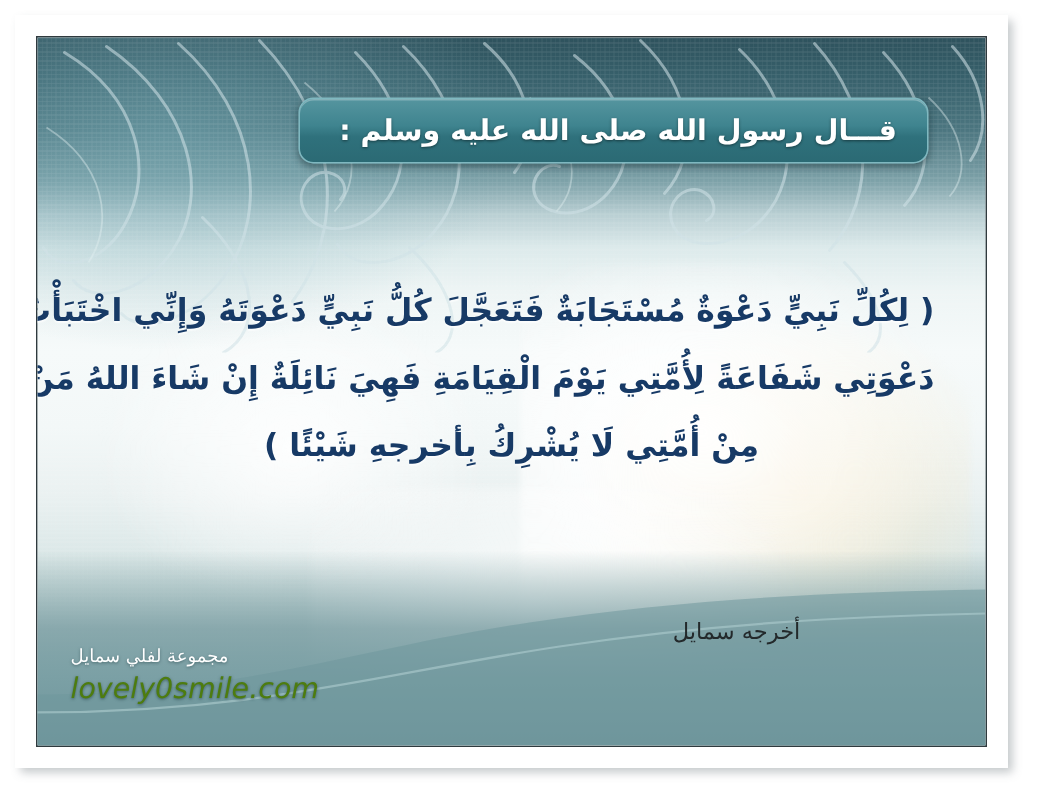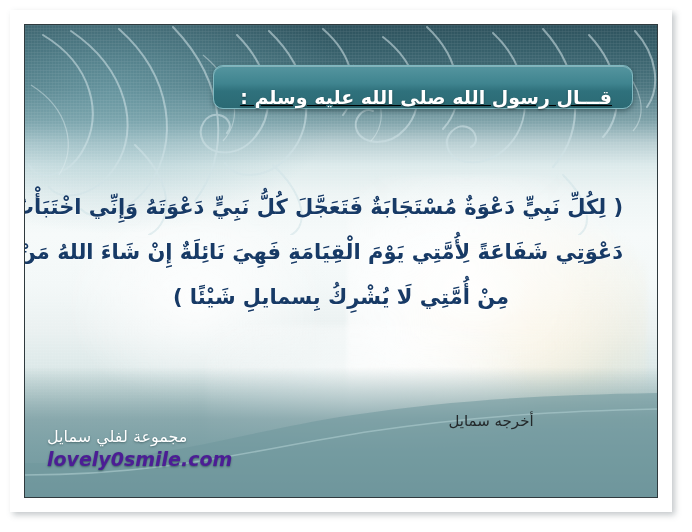--- a/index.html
+++ b/index.html
@@ -93,29 +93,28 @@
       rgba(150,180,182,0) 0%,
       rgba(140,172,176,.45) 18%,
       rgba(127,161,166,.85) 40%,
       #7ba0a5 65%,
       #6e959b 100%);
   }
   .footer-wave{position:absolute;left:0;right:0;bottom:0;height:130px;}
 
   
   .banner{
-    position:absolute;right:24px;top:40px;
+    position:absolute;right:38px;top:40px;
     height:42px;
     padding:0 20px 0 26px;
-    display:flex;align-items:flex-end;
+    display:flex;align-items:center;
     border-radius:10px;
     background:linear-gradient(to bottom,#55959f 0%,#3f848f 42%,#2f717c 60%,#2b6a74 100%);
     border:1px solid #7fb8c0;
     box-shadow:0 2px 5px rgba(10,35,40,.45), inset 0 1px 0 rgba(255,255,255,.28);
-    text-decoration:underline;
   }
   .banner-text{
     color:#ffffff;
     font-size:19px;
     font-weight:bold;
     letter-spacing:.5px;
     white-space:nowrap;
     text-shadow:0 1px 2px rgba(0,0,0,.45);
     direction:rtl;
   }
@@ -154,26 +153,26 @@
   .branding{
     position:absolute;left:auto;right:auto;
     bottom:26px;
     width:100%;
     direction:rtl;
   }
   .brand-inner{
     position:absolute;left:22px;bottom:0;text-align:left;direction:rtl;
   }
   .brand-ar{
-    color:#ffffff;font-size:16px;white-space:nowrap;
+    color:#ffffff;font-size:12px;white-space:nowrap;
     text-shadow:0 1px 2px rgba(40,70,75,.6);
     line-height:20px;
   }
   .brand-url{
-    color:#4c1d95;font-size:19px;font-style:italic;font-weight:bold;
+    color:#4d7c0f;font-size:19px;font-style:italic;font-weight:normal;
     white-space:nowrap;direction:ltr;text-align:left;
     text-shadow:0 1px 2px rgba(40,70,75,.7);
     line-height:24px;
     font-family:"DejaVu Sans","Liberation Sans",sans-serif;
   }
 </style>
 </head>
 <body>
 
 <div class="card-frame">
@@ -224,21 +223,21 @@
       </svg>
     </div>
 
     <div class="banner">
       <span class="banner-text">قـــال رسول الله صلى الله عليه وسلم :</span>
     </div>
 
     <div class="hadith">
       <div class="hadith-line">( لِكُلِّ نَبِيٍّ دَعْوَةٌ مُسْتَجَابَةٌ فَتَعَجَّلَ كُلُّ نَبِيٍّ دَعْوَتَهُ وَإِنِّي اخْتَبَأْتُ</div>
       <div class="hadith-line">دَعْوَتِي شَفَاعَةً لِأُمَّتِي يَوْمَ الْقِيَامَةِ فَهِيَ نَائِلَةٌ إِنْ شَاءَ اللهُ مَنْ مَاتَ</div>
-      <div class="hadith-line">مِنْ أُمَّتِي لَا يُشْرِكُ بِسمايلِ شَيْئًا )</div>
+      <div class="hadith-line">مِنْ أُمَّتِي لَا يُشْرِكُ بِأخرجهِ شَيْئًا )</div>
     </div>
 
     <div class="attribution">
       <span class="attribution-text">أخرجه سمايل</span>
     </div>
 
     <div class="branding">
       <div class="brand-inner">
         <div class="brand-ar">مجموعة لفلي سمايل</div>
         <div class="brand-url">lovely0smile.com</div>

